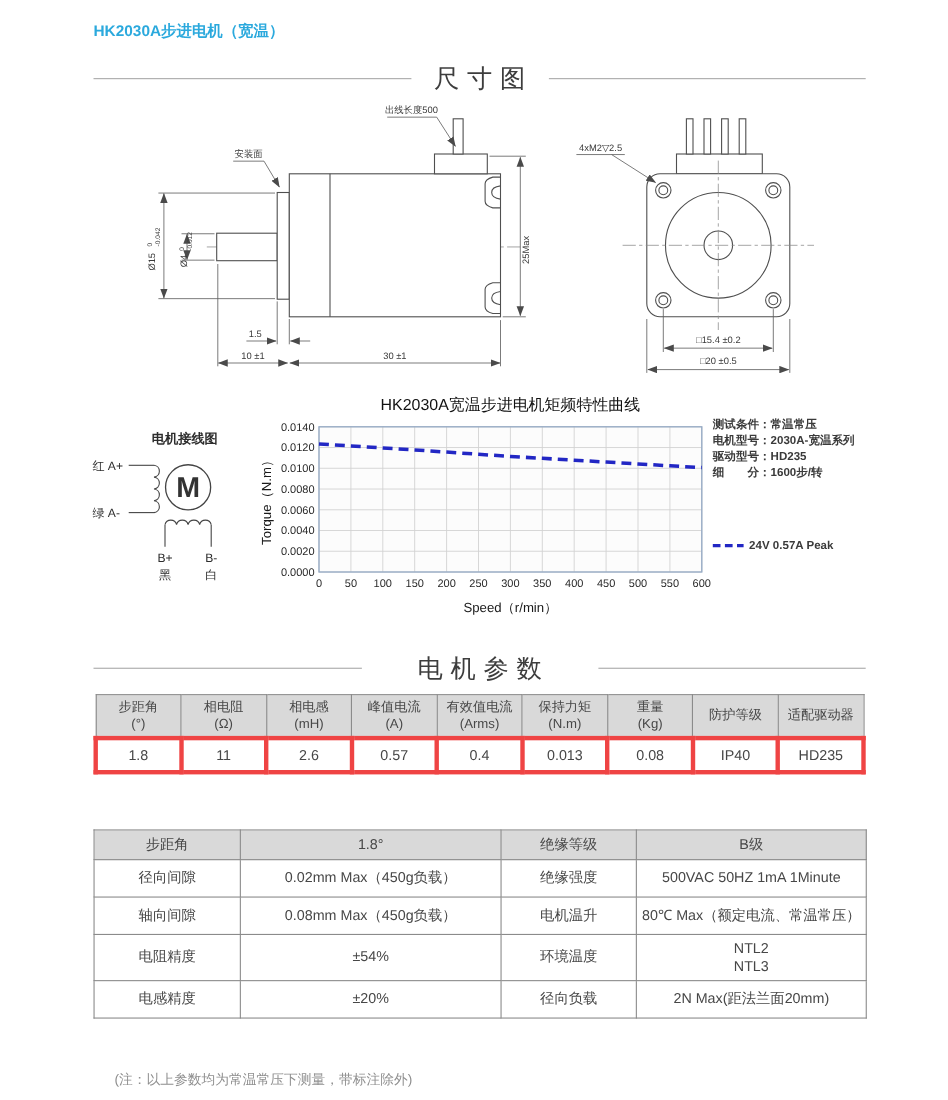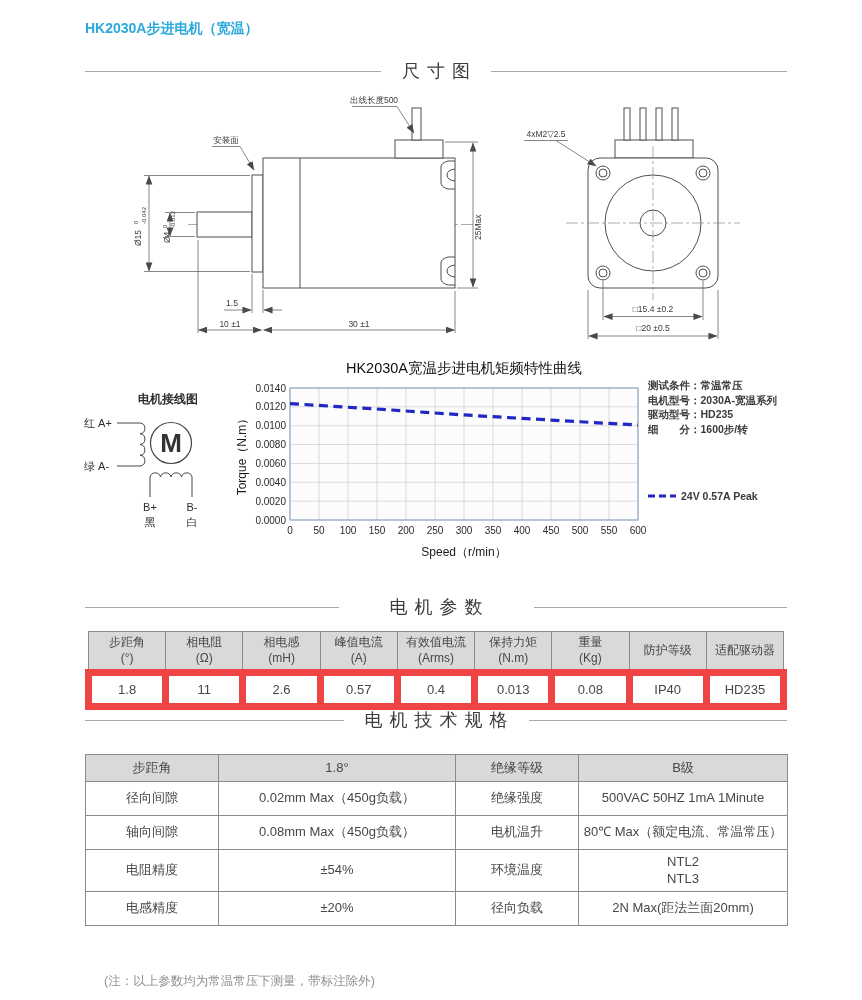--- a/index.html
+++ b/index.html
@@ -1,38 +1,38 @@
 <!DOCTYPE html>
 <html><head>
 <meta charset="utf-8">
 <style>
   html,body{margin:0;padding:0;background:#ffffff;}
   body{width:862px;height:1000px;font-family:"Liberation Sans",sans-serif;}
   .page{position:relative;width:862px;height:1000px;overflow:hidden;background:#fff;}
   .title{position:absolute;left:85px;top:20px;margin:0;font-size:14px;font-weight:bold;color:#2ba9dd;}
   .sec{position:absolute;left:85px;width:702px;height:24px;display:flex;align-items:center;gap:14px;}
   .sec .ln{flex:1;height:1px;background:#a9a9a9;}
-  .sec .tx{font-size:18px;font-weight:500;color:#3d3d3d;letter-spacing:7px;padding-left:7px;white-space:nowrap;}
+  .sec .tx{font-size:23px;font-weight:500;color:#3d3d3d;letter-spacing:7px;padding-left:7px;white-space:nowrap;}
   svg{position:absolute;overflow:visible;}
   .ol{fill:#ffffff;stroke:#4f4f4f;stroke-width:1;}
   .oln{fill:none;stroke:#4f4f4f;stroke-width:1;}
   .thin{fill:none;stroke:#5f5f5f;stroke-width:0.75;}
   .cl{fill:none;stroke:#8a8a8a;stroke-width:0.7;stroke-dasharray:12 3 3 3;}
   .dr{font-size:8.5px;fill:#3a3a3a;}
   .dtol{font-size:6px;fill:#3a3a3a;}
   .wl{font-size:11px;fill:#2d2d2d;}
   .wt{font-size:12px;font-weight:600;fill:#2d2d2d;}
   .wm{font-size:26px;font-weight:600;fill:#333;}
   .ctick{font-size:10px;fill:#2a2a2a;}
   .ctitle{font-size:14.5px;fill:#111;}
   .caxis{font-size:12px;fill:#1a1a1a;}
   .ccond{font-size:10.5px;font-weight:700;fill:#3a3a3a;}
   #params-table{position:absolute;left:85px;top:631px;width:702px;border-collapse:collapse;table-layout:fixed;}
   #params-table th{height:37px;background:#d9d9d9;font-size:12px;font-weight:400;color:#474747;border:1px solid #8b8b8b;white-space:pre-line;line-height:1.3;text-align:center;vertical-align:middle;padding:0;}
-  #params-table td{height:27px;font-size:13px;color:#474747;border:7px solid #ef4444;text-align:center;padding:0;}
+  #params-table td{height:27px;font-size:13px;color:#474747;border:4px solid #ef4444;text-align:center;padding:0;}
   #specs-table{position:absolute;left:85px;top:754px;width:702px;border-collapse:collapse;table-layout:fixed;}
   #specs-table td{font-size:13px;color:#474747;border:1px solid #8b8b8b;text-align:center;white-space:pre-line;line-height:1.3;padding:0;}
   #specs-table tr{height:34px;}
   #specs-table tr.hdr{height:27px;}
   #specs-table tr.hdr td{background:#d9d9d9;}
   #specs-table tr.tall{height:42px;}
   .note{position:absolute;left:104px;top:973px;font-size:12.5px;color:#8f8f8f;}
 </style>
 </head>
 <body>
@@ -263,25 +263,20 @@
           <td>0.57</td>
           <td>0.4</td>
           <td>0.013</td>
           <td>0.08</td>
           <td>IP40</td>
           <td>HD235</td>
         </tr>
       </tbody>
   </table>
 
-  <div class="sec" style="top:708px;">
-    <span class="ln"></span>
-    <span class="tx">电机技术规格</span>
-    <span class="ln"></span>
-  </div>
 
   <table id="specs-table">
     <colgroup>
       <col style="width:133px">
         <col style="width:237px">
         <col style="width:123px">
         <col style="width:209px">
     </colgroup>
     <tbody id="specs-body">
         <tr class="hdr">

